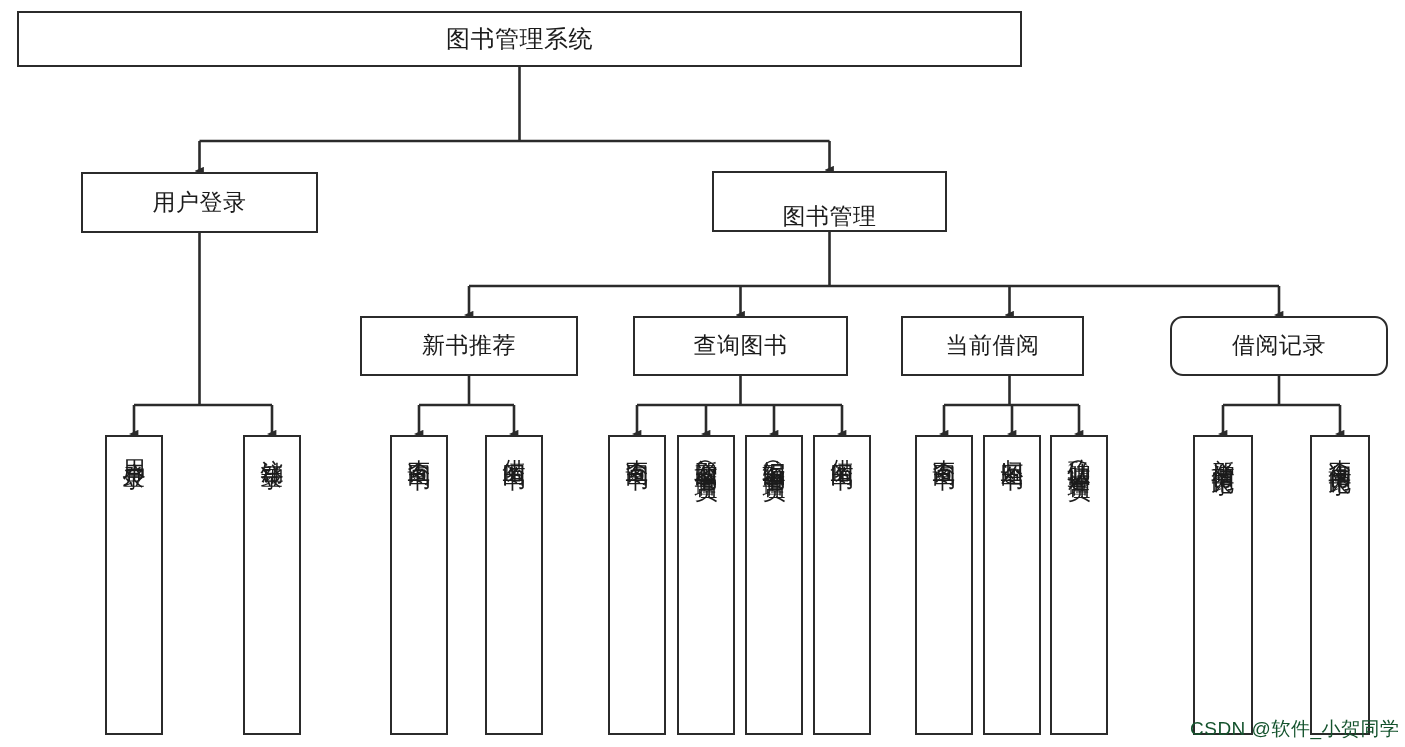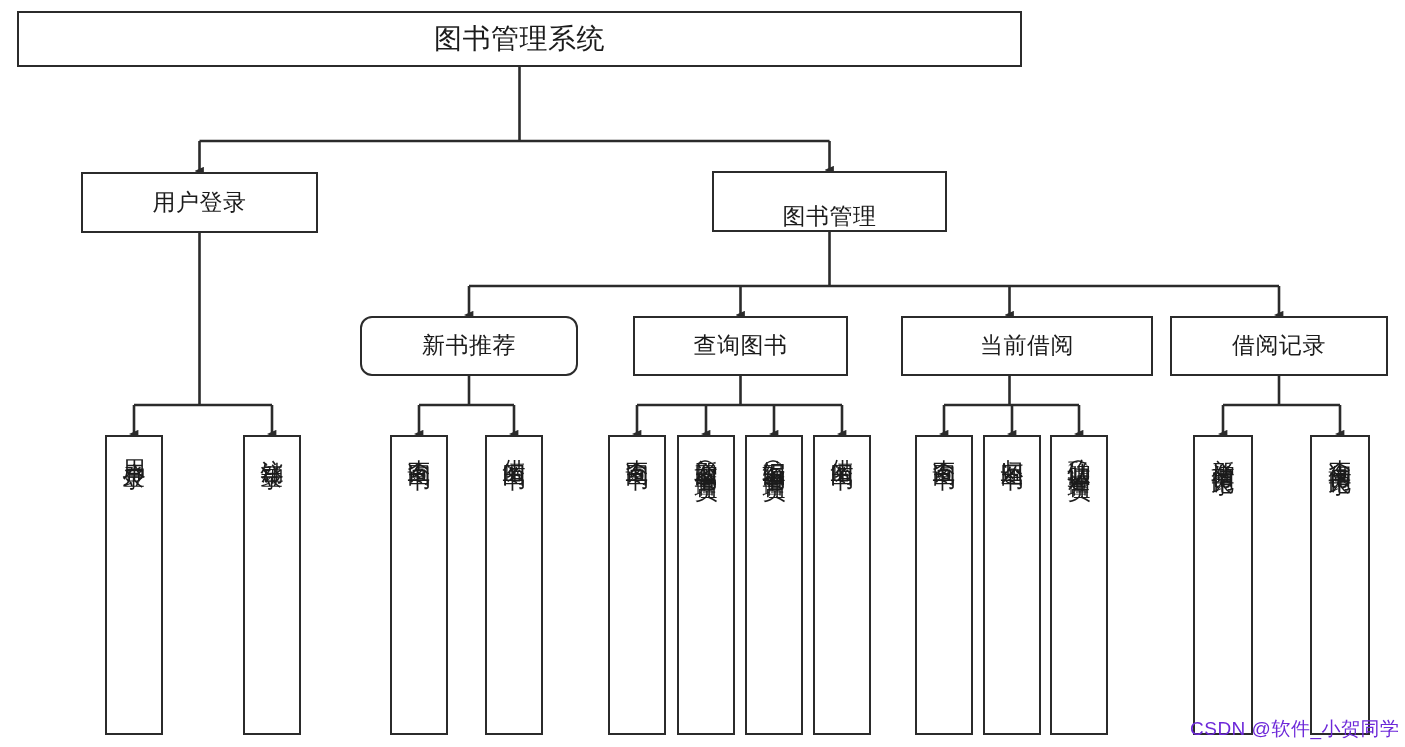--- a/index.html
+++ b/index.html
@@ -47,24 +47,24 @@
     padding-top: 4px;
   }
   .node.vertical .lbl {
     writing-mode: vertical-rl;
     text-orientation: upright;
     white-space: nowrap;
     font-size: 23px;
     letter-spacing: 3px;
     line-height: 1;
   }
-  .node.root .lbl { font-size: 28px; }
+  .node.root .lbl { font-size: 24px; }
   .watermark {
     position: absolute;
-    color: #6d28d9;
+    color: #14532d;
     font-size: 19px;
     white-space: nowrap;
     letter-spacing: 0.5px;
   }
 </style>
 </head>
 <body>
 
 <div id="canvas">
 
@@ -114,30 +114,30 @@
   <div id="node-layer">
       <div class="node root" style="left: 17px; top: 11px; width: 1005px; height: 56px;">
         <span class="lbl">图书管理系统</span>
       </div>
       <div class="node" style="left: 81px; top: 172px; width: 237px; height: 61px;">
         <span class="lbl">用户登录</span>
       </div>
       <div class="node" style="left: 712px; top: 171px; width: 235px; height: 61px; align-items: flex-end;">
         <span class="lbl">图书管理</span>
       </div>
-      <div class="node" style="left: 360px; top: 316px; width: 218px; height: 60px; border-radius: 12px;">
+      <div class="node" style="left: 360px; top: 316px; width: 218px; height: 60px;">
         <span class="lbl">新书推荐</span>
       </div>
       <div class="node" style="left: 633px; top: 316px; width: 215px; height: 60px;">
         <span class="lbl">查询图书</span>
       </div>
-      <div class="node" style="left: 901px; top: 316px; width: 252px; height: 60px;">
+      <div class="node" style="left: 901px; top: 316px; width: 183px; height: 60px;">
         <span class="lbl">当前借阅</span>
       </div>
-      <div class="node" style="left: 1170px; top: 316px; width: 218px; height: 60px;">
+      <div class="node" style="left: 1170px; top: 316px; width: 218px; height: 60px; border-radius: 13px;">
         <span class="lbl">借阅记录</span>
       </div>
       <div class="node vertical" style="left: 105px; top: 435px; width: 58px; height: 300px;">
         <span class="lbl">用户登录</span>
       </div>
       <div class="node vertical" style="left: 243px; top: 435px; width: 58px; height: 300px;">
         <span class="lbl">注销登录</span>
       </div>
       <div class="node vertical" style="left: 390px; top: 435px; width: 58px; height: 300px;">
         <span class="lbl">查询图书</span>

